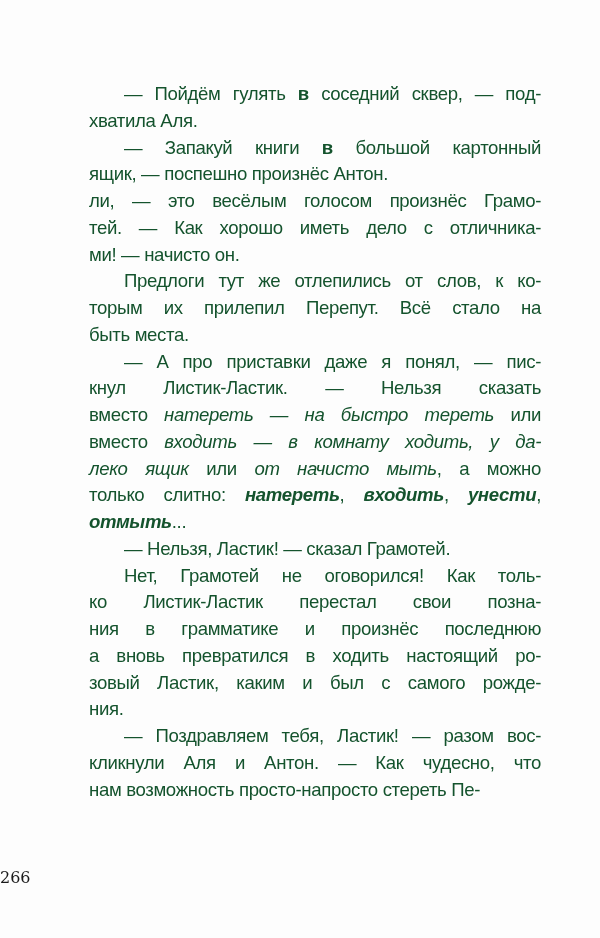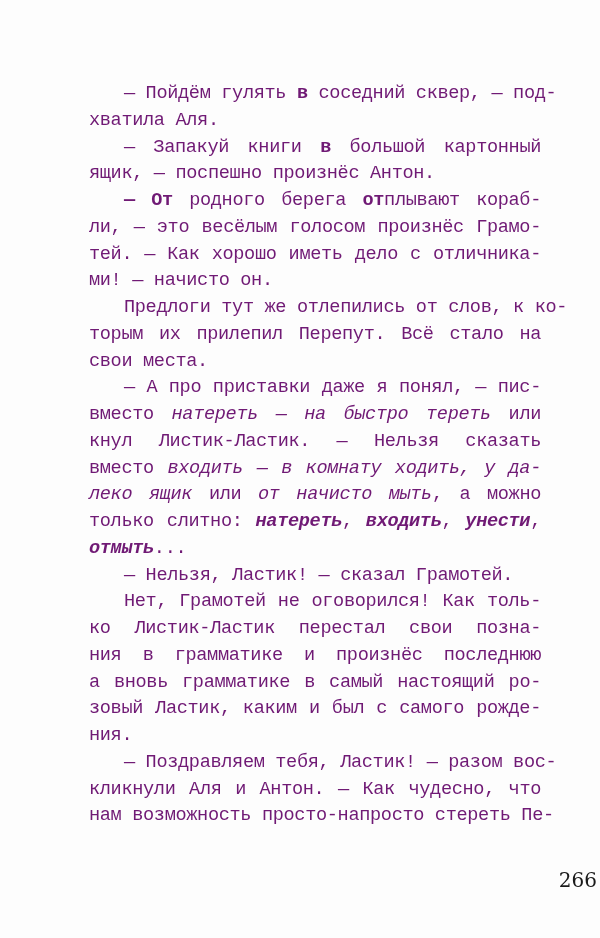--- a/index.html
+++ b/index.html
@@ -2,78 +2,77 @@
 <html><head>
   <meta charset="utf-8">
   <style>
     html, body { margin: 0; padding: 0; }
     body {
       width: 600px; height: 938px; background: #fdfdfd; overflow: hidden;
       position: relative;
     }
     .page-text {
       position: absolute; left: 89px; top: 81px; width: 452px;
-      font-family: Liberation Mono, monospace;
-      font-size: 18.6px; line-height: 26.75px; color: #701a75;
+      font-family: Liberation Sans, sans-serif;
+      font-size: 18.6px; line-height: 26.75px; color: #14532d;
       letter-spacing: -0.35px;
     }
     .line {
       display: block; height: 26.75px; white-space: nowrap;
       text-align: justify; text-align-last: justify;
     }
     .line.last { text-align-last: left; }
     .line.indent { padding-left: 35px; }
     .line.last.indent { }
     b { font-weight: bold; }
     i { font-style: italic; }
     .page-number {
-      position: absolute; left: 0; width: 597px; top: 868px; text-align: right;
-      font-family: "DejaVu Serif", "Liberation Serif", serif; font-size: 20px; color: #1a1a1a;
+      position: absolute; left: 0; width: 597px; top: 868px; text-align: left;
+      font-family: "DejaVu Serif", "Liberation Serif", serif; font-size: 16px; color: #1a1a1a;
     }
   </style>
 </head>
 <body>
 
 <div class="page-text" id="page-text">
     <div>
       <span class="line indent">— Пойдём гулять <b>в</b> соседний сквер, — под-</span>
       <span class="line last">хватила Аля.</span>
     </div>
     <div>
       <span class="line indent">— Запакуй книги <b>в</b> большой картонный</span>
       <span class="line last">ящик, — поспешно произнёс Антон.</span>
     </div>
     <div>
-      <span class="line indent"><b>— От</b> родного берега <b>от</b>плывают кораб-</span>
       <span class="line">ли, — это весёлым голосом произнёс Грамо-</span>
       <span class="line">тей. — Как хорошо иметь дело с отличника-</span>
       <span class="line last">ми! — начисто он.</span>
     </div>
     <div>
       <span class="line indent">Предлоги тут же отлепились от слов, к ко-</span>
       <span class="line">торым их прилепил Перепут. Всё стало на</span>
-      <span class="line last">свои места.</span>
+      <span class="line last">быть места.</span>
     </div>
     <div>
       <span class="line indent">— А про приставки даже я понял, — пис-</span>
+      <span class="line">кнул Листик-Ластик. — Нельзя сказать</span>
       <span class="line">вместо <i>натереть — на быстро тереть</i> или</span>
-      <span class="line">кнул Листик-Ластик. — Нельзя сказать</span>
       <span class="line">вместо <i>входить — в комнату ходить, у да-</i></span>
       <span class="line"><i>леко ящик</i> или <i>от начисто мыть</i>, а можно</span>
       <span class="line">только слитно: <b><i>натереть</i></b>, <b><i>входить</i></b>, <b><i>унести</i></b>,</span>
       <span class="line last"><b><i>отмыть</i></b>...</span>
     </div>
     <div>
       <span class="line indent last">— Нельзя, Ластик! — сказал Грамотей.</span>
     </div>
     <div>
       <span class="line indent">Нет, Грамотей не оговорился! Как толь-</span>
       <span class="line">ко Листик-Ластик перестал свои позна-</span>
       <span class="line">ния в грамматике и произнёс последнюю</span>
-      <span class="line">а вновь грамматике в самый настоящий ро-</span>
+      <span class="line">а вновь превратился в ходить настоящий ро-</span>
       <span class="line">зовый Ластик, каким и был с самого рожде-</span>
       <span class="line last">ния.</span>
     </div>
     <div>
       <span class="line indent">— Поздравляем тебя, Ластик! — разом вос-</span>
       <span class="line">кликнули Аля и Антон. — Как чудесно, что</span>
       <span class="line last">нам возможность просто-напросто стереть Пе-</span>
     </div>
   </div>
 <div class="page-number">266</div>

